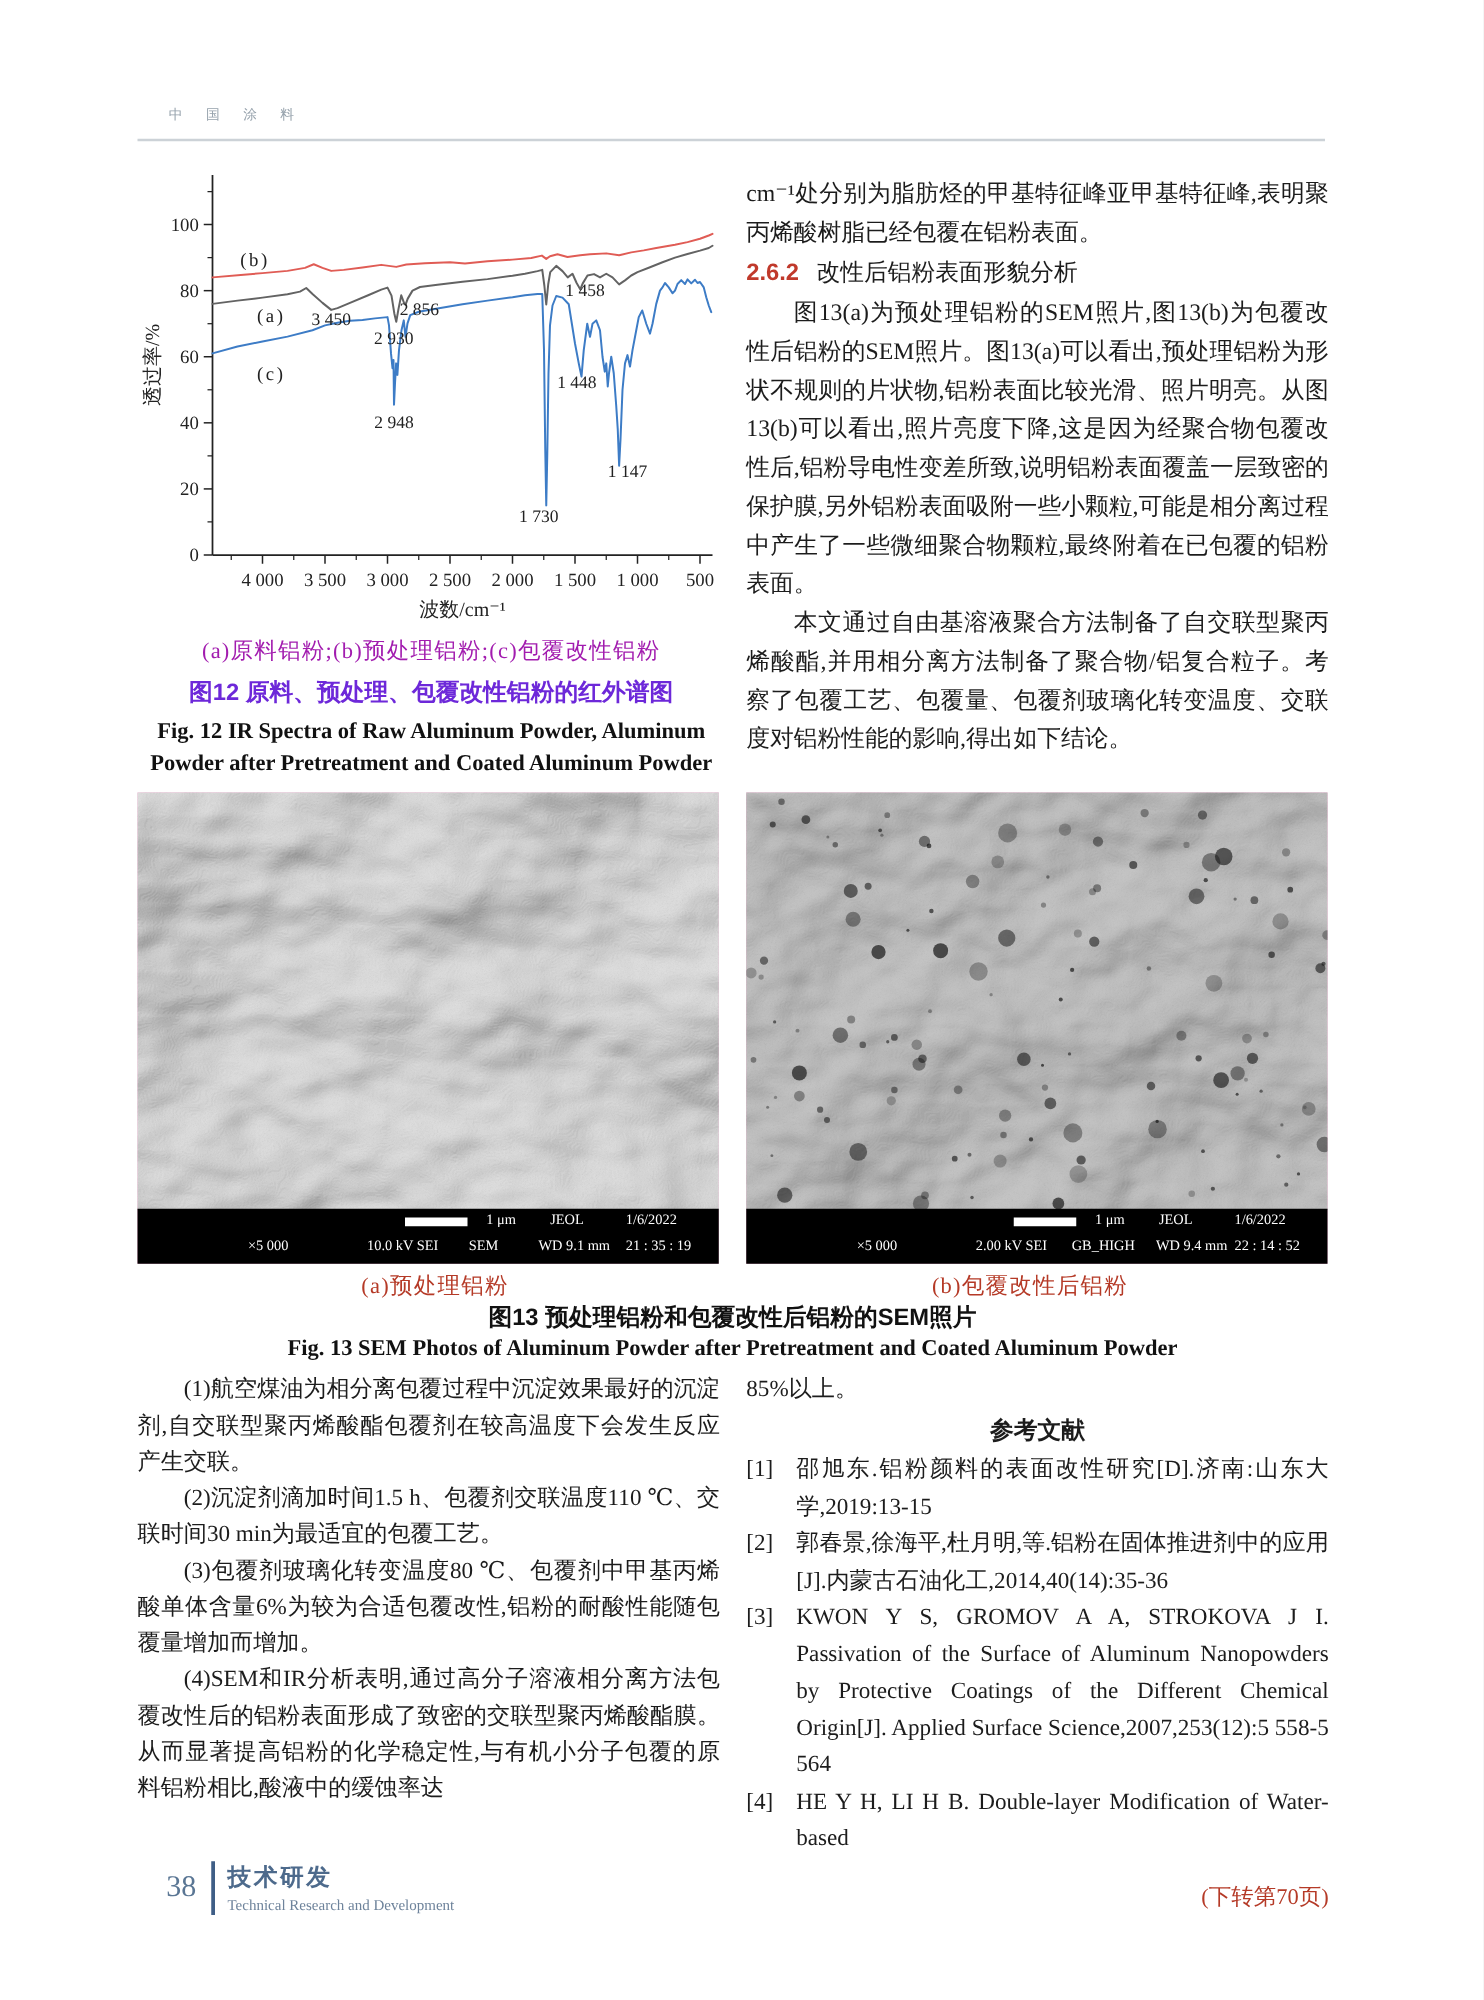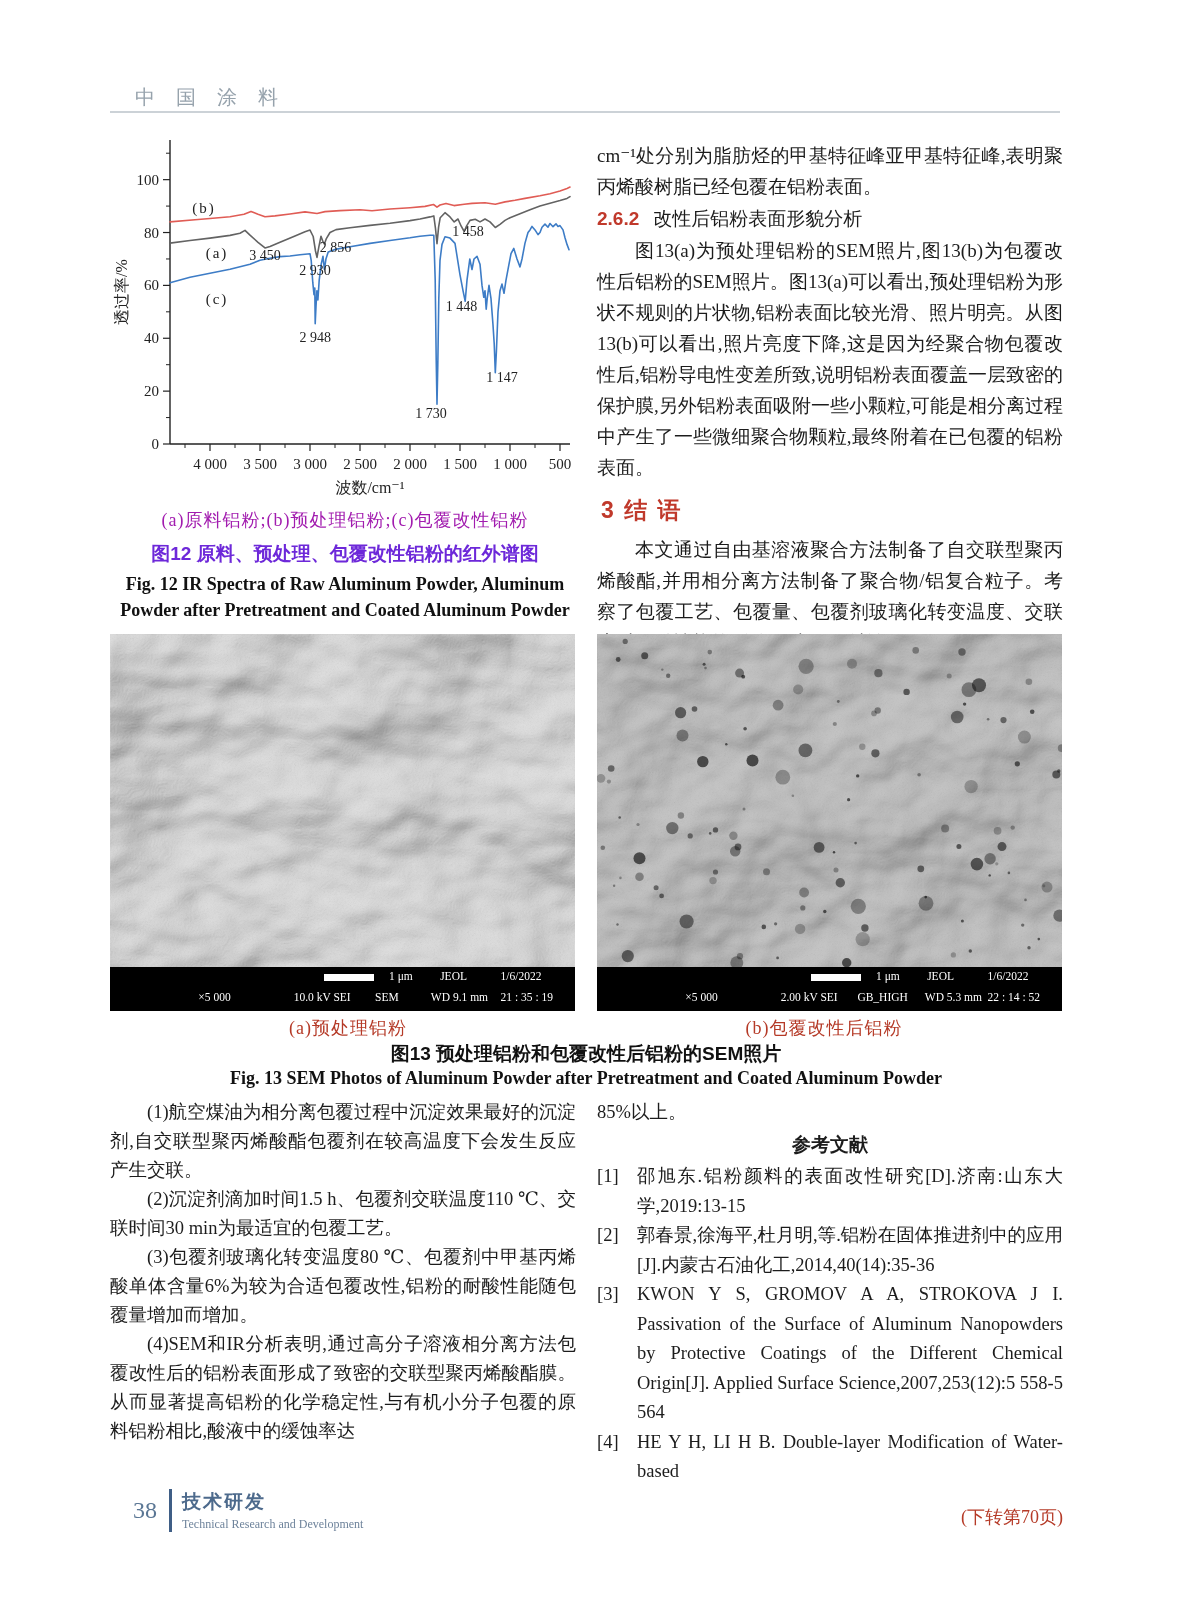--- a/index.html
+++ b/index.html
@@ -1,20 +1,20 @@
 <!DOCTYPE html>
 <html><head>
 <meta charset="utf-8">
 <style>
   html,body{margin:0;padding:0;background:#e8e8e8;}
   .page{position:relative;width:1187px;height:1600px;background:#ffffff;margin:0 auto;
         font-family:"Liberation Serif","DejaVu Serif",serif;color:#1c1c1c;overflow:hidden;}
 
   
-  .journal{position:absolute;left:135px;top:84px;font-size:20px;letter-spacing:8px;color:#96a2ac;}
+  .journal{position:absolute;left:135px;top:84px;font-size:11px;letter-spacing:8px;color:#96a2ac;}
   .running{position:absolute;right:128px;top:84px;width:620px;text-align:right;height:24px;}
   .running .issue-overlay{position:absolute;right:2px;top:3px;font-size:16px;color:#9aa6b0;opacity:.6;letter-spacing:4px;}
   .running .running-title{position:relative;font-size:16.5px;color:#97a3ad;}
   .rule{position:absolute;left:110px;top:111px;width:950px;border-top:2px solid #ccd2d7;}
 
   
   .fig12{position:absolute;left:112px;top:136px;width:466px;}
   #ir-chart{display:block;font-family:"Liberation Serif","DejaVu Serif",serif;}
   #ir-chart text{fill:#222;}
   .fig-sub{margin-top:10px;text-align:center;font-size:18px;color:#a21caf;letter-spacing:1px;}
@@ -145,21 +145,20 @@
       <div>Powder after Pretreatment and Coated Aluminum Powder</div>
     </div>
   </div>
 
   <div class="col-rt">
     <p class="noindent">cm⁻¹处分别为脂肪烃的甲基特征峰亚甲基特征峰,表明聚丙烯酸树脂已经包覆在铝粉表面。</p>
     <div class="h262">
       <span class="hnum">2.6.2</span><span>改性后铝粉表面形貌分析</span>
     </div>
     <p>图13(a)为预处理铝粉的SEM照片,图13(b)为包覆改性后铝粉的SEM照片。图13(a)可以看出,预处理铝粉为形状不规则的片状物,铝粉表面比较光滑、照片明亮。从图13(b)可以看出,照片亮度下降,这是因为经聚合物包覆改性后,铝粉导电性变差所致,说明铝粉表面覆盖一层致密的保护膜,另外铝粉表面吸附一些小颗粒,可能是相分离过程中产生了一些微细聚合物颗粒,最终附着在已包覆的铝粉表面。</p>
-    <div class="h3">3  结  语</div>
     <p>本文通过自由基溶液聚合方法制备了自交联型聚丙烯酸酯,并用相分离方法制备了聚合物/铝复合粒子。考察了包覆工艺、包覆量、包覆剂玻璃化转变温度、交联度对铝粉性能的影响,得出如下结论。</p>
   </div>
 
   <div class="sem-row">
     <div class="sem-figure">
       <svg id="sem-a-svg" width="465" height="334">
         <defs>
           <filter id="semfa" x="0" y="0" width="100%" height="100%">
             <feTurbulence type="fractalNoise" baseFrequency="0.005 0.007" numOctaves="4" seed="11" result="n"></feTurbulence>
             <feDiffuseLighting in="n" lighting-color="#dadada" surfaceScale="26" diffuseConstant="1.05">
@@ -333,21 +332,21 @@
         <div class="bar-r1">
           <span class="scalebar" style="left:46%"></span>
           <span style="left:60%">1 μm</span>
           <span style="left:71%">JEOL</span>
           <span style="left:84%">1/6/2022</span>
         </div>
         <div class="bar-r2">
           <span style="left:19%">×5 000</span>
           <span style="left:39.5%">2.00 kV SEI</span>
           <span style="left:56%">GB_HIGH</span>
-          <span style="left:70.5%">WD 5.3 mm</span>
+          <span style="left:70.5%">WD 9.4 mm</span>
           <span style="left:84%">22 : 14 : 52</span>
         </div>
       </div>
     </div>
   </div>
 
   <div class="sem-subs">
     <div>(a)预处理铝粉</div>
     <div>(b)包覆改性后铝粉</div>
   </div>

